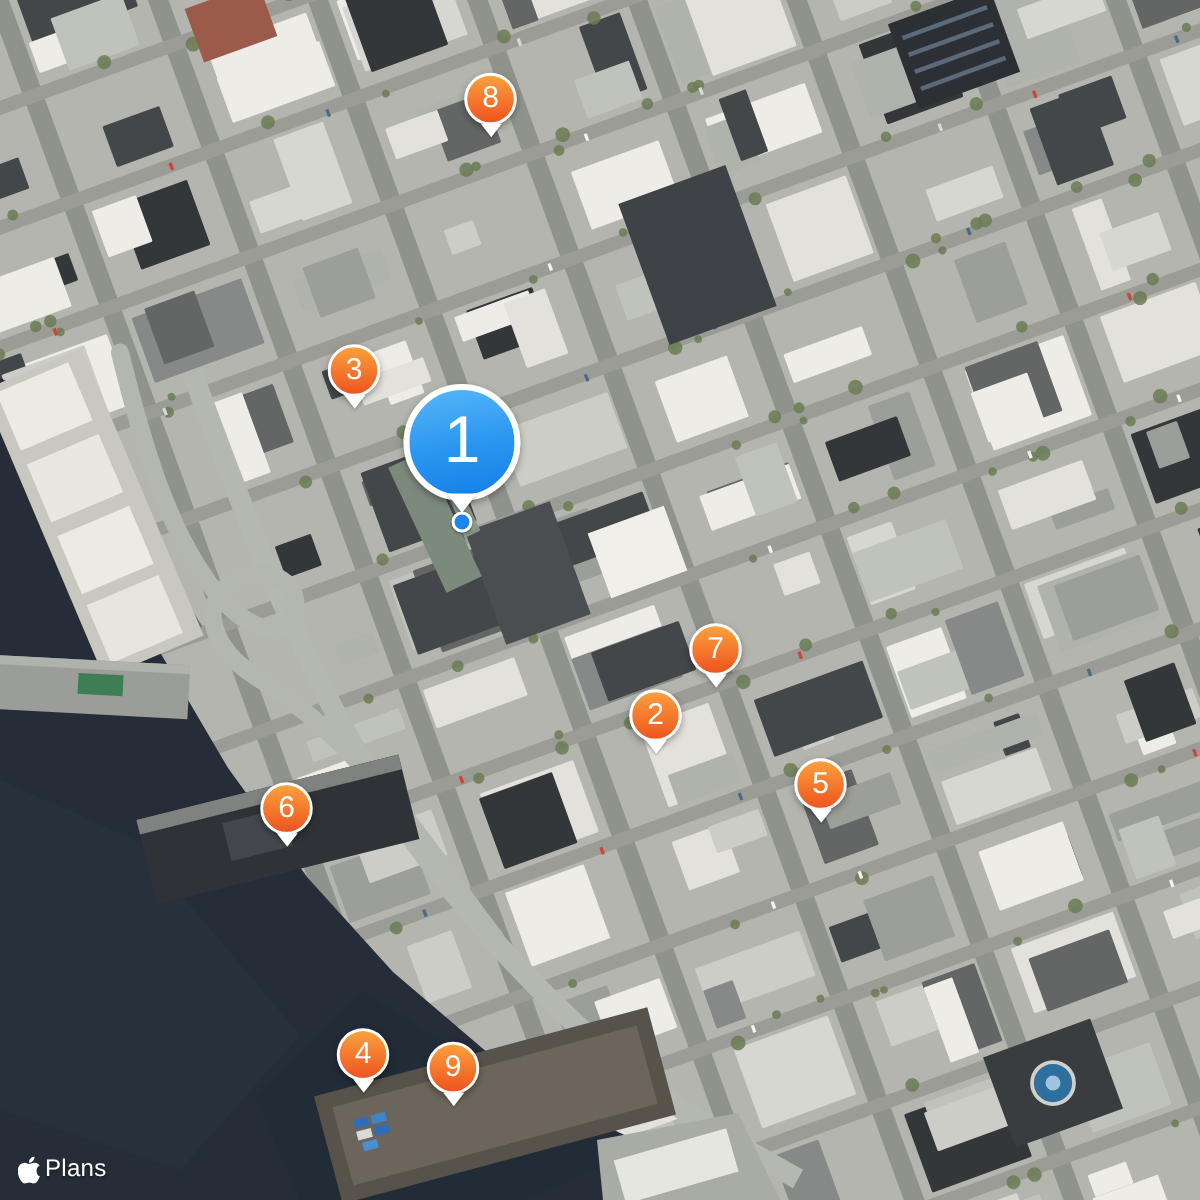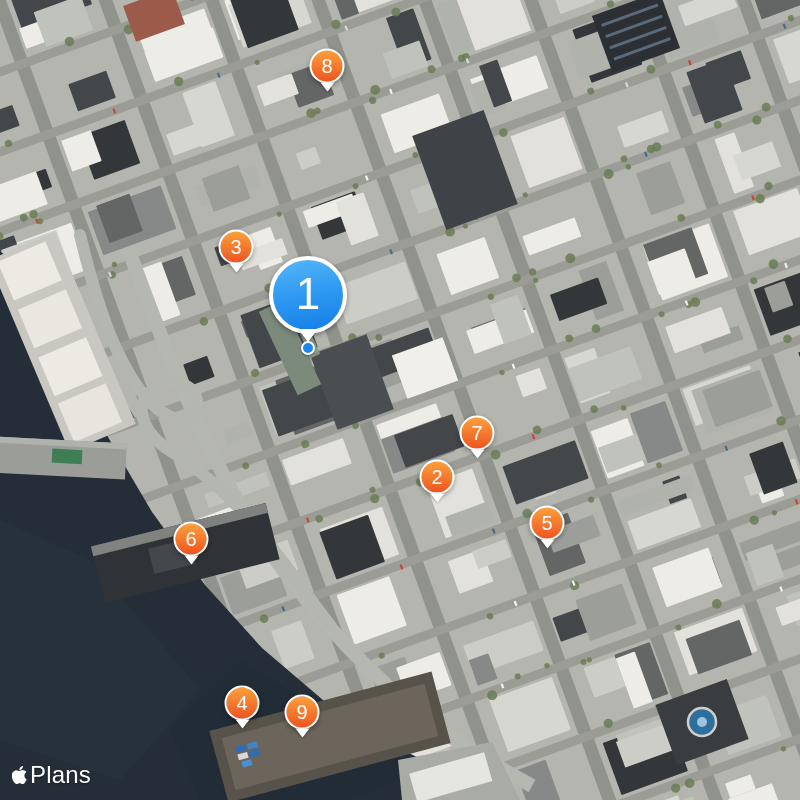--- a/index.html
+++ b/index.html
@@ -17,21 +17,21 @@
        border-top:9px solid #fff;filter:drop-shadow(0 1px 1px rgba(0,0,0,.25));}
   .pin-orange{width:35px;height:35px;font-size:20px;z-index:2;}
   .pin-blue{width:78px;height:78px;border-width:4px;font-size:44px;z-index:3;}
   .pin-blue .tail{bottom:-12px;margin-left:-10px;
        border-left-width:10px;border-right-width:10px;border-top-width:13px;}
   .pin-dot{position:absolute;left:50%;top:100%;margin:11px 0 0 -7px;width:14px;height:14px;
        border:2.5px solid #fff;border-radius:50%;background:#1d86ec;box-sizing:border-box;
        box-shadow:0 1px 2px rgba(0,0,0,.4);}
   
   .brand{position:absolute;left:12px;bottom:11px;display:flex;align-items:center;gap:3px;
-       color:#fff;font-size:24px;letter-spacing:.2px;z-index:5;
+       color:#fff;font-size:16px;letter-spacing:.2px;z-index:5;
        text-shadow:0 1px 2px rgba(0,0,0,.45);}
   .brand svg{display:block;}
 </style>
 </head>
 <body>
 
 <div class="stage">
 
   <svg class="map" width="800" height="800" viewBox="0 0 800 800">
 

